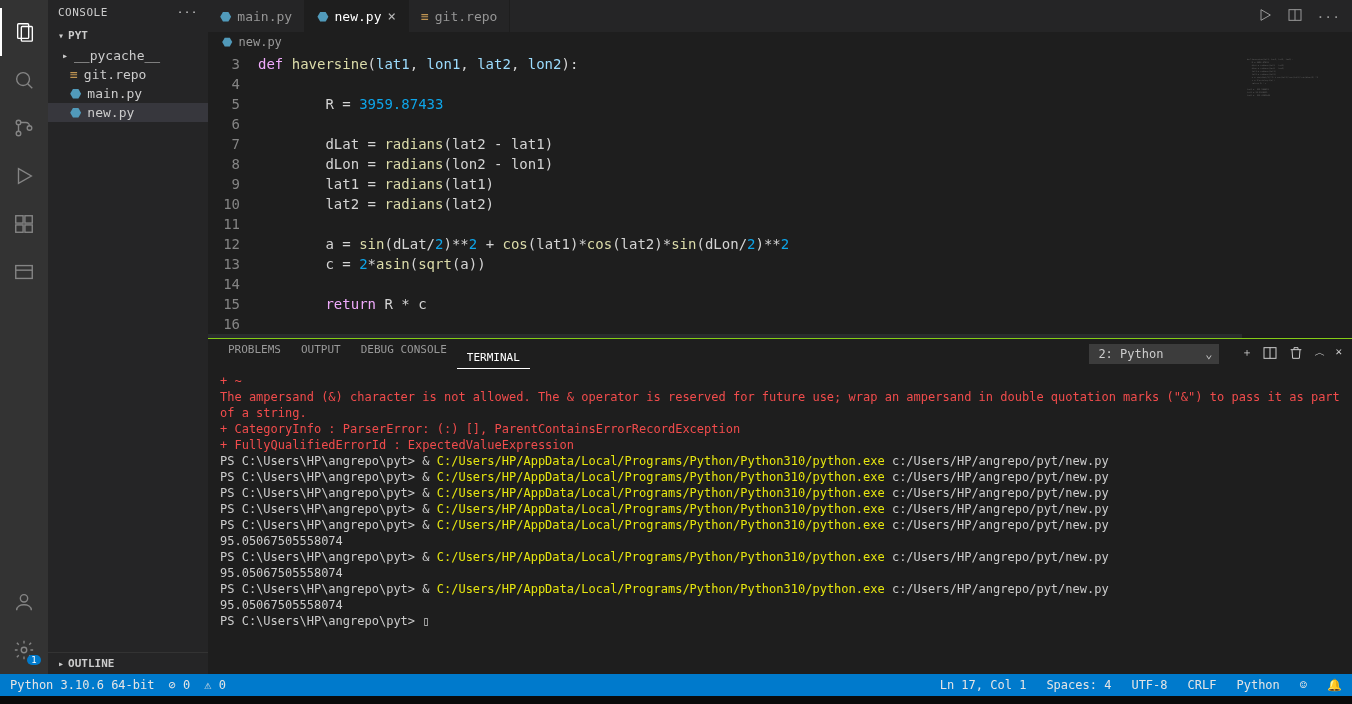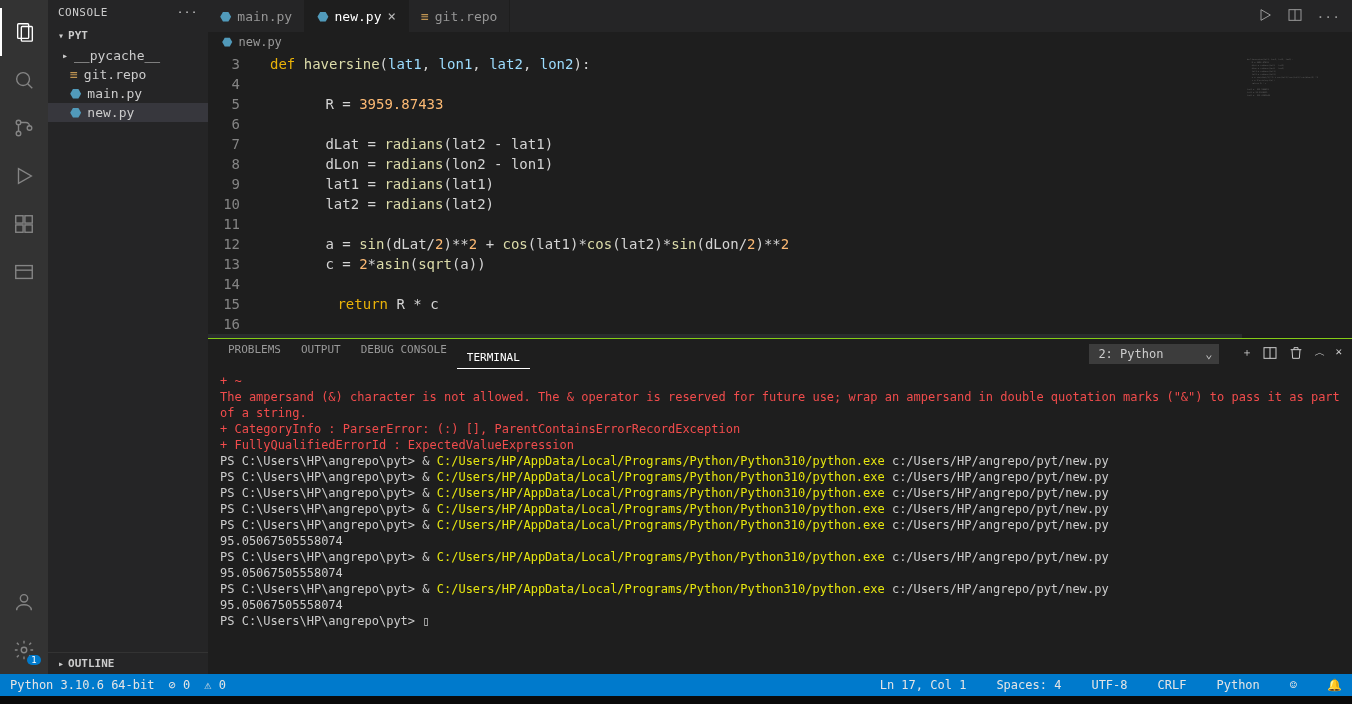--- a/index.html
+++ b/index.html
@@ -97,25 +97,25 @@
     font-family: Consolas, monospace; font-size: 14px; line-height: 20px;
     display: flex; flex-direction: column; padding-top: 2px;
   }
   .code-line { display: flex; }
   .lineno {
     width: 50px; text-align: right; padding-right: 18px;
     color: #858585; user-select: none;
   }
   .code-content { white-space: pre; }
   .code-line.active { background: #2a2d2e; }
-  .kw { color: #eab308; margin-left: 12px; }
+  .kw { color: #f0abfc; }
   .fn { color: #dcdcaa; }
   .param { color: #9cdcfe; }
   .op { color: #d4d4d4; }
-  .num { color: #fdba74; }
+  .num { color: #0ea5e9; }
   .txt { color: #d4d4d4; }
   
   .panel {
     height: 336px; background: #1e1e1e; border-top: 1px solid #84cc16;
     display: flex; flex-direction: column;
   }
   .panel-tabs {
     display: flex; align-items: center; height: 30px; padding: 0 10px;
     font-size: 11px; color: #999;
   }
@@ -133,21 +133,21 @@
   }
   .term-red { color: #f14c4c; }
   .term-white { color: #cccccc; }
   .term-yellow { color: #e5e510; }
   
   .status-bar {
     height: 22px; background: #007acc; color: #e5e5e5;
     display: flex; align-items: center; font-size: 12px;
     padding: 0 10px; gap: 14px;
   }
-  .status-right { margin-left: auto; display: flex; gap: 30px; align-items: center; }
+  .status-right { margin-left: auto; display: flex; gap: 20px; align-items: center; }
   .taskbar {
     height: 8px; background: #0a0a0a;
     display: flex; justify-content: flex-end; align-items: center;
     padding-right: 10px; font-size: 9px; color: #ccc;
   }
   .icon-sm { width: 16px; height: 16px; }
 </style>
 </head>
 <body>
 

